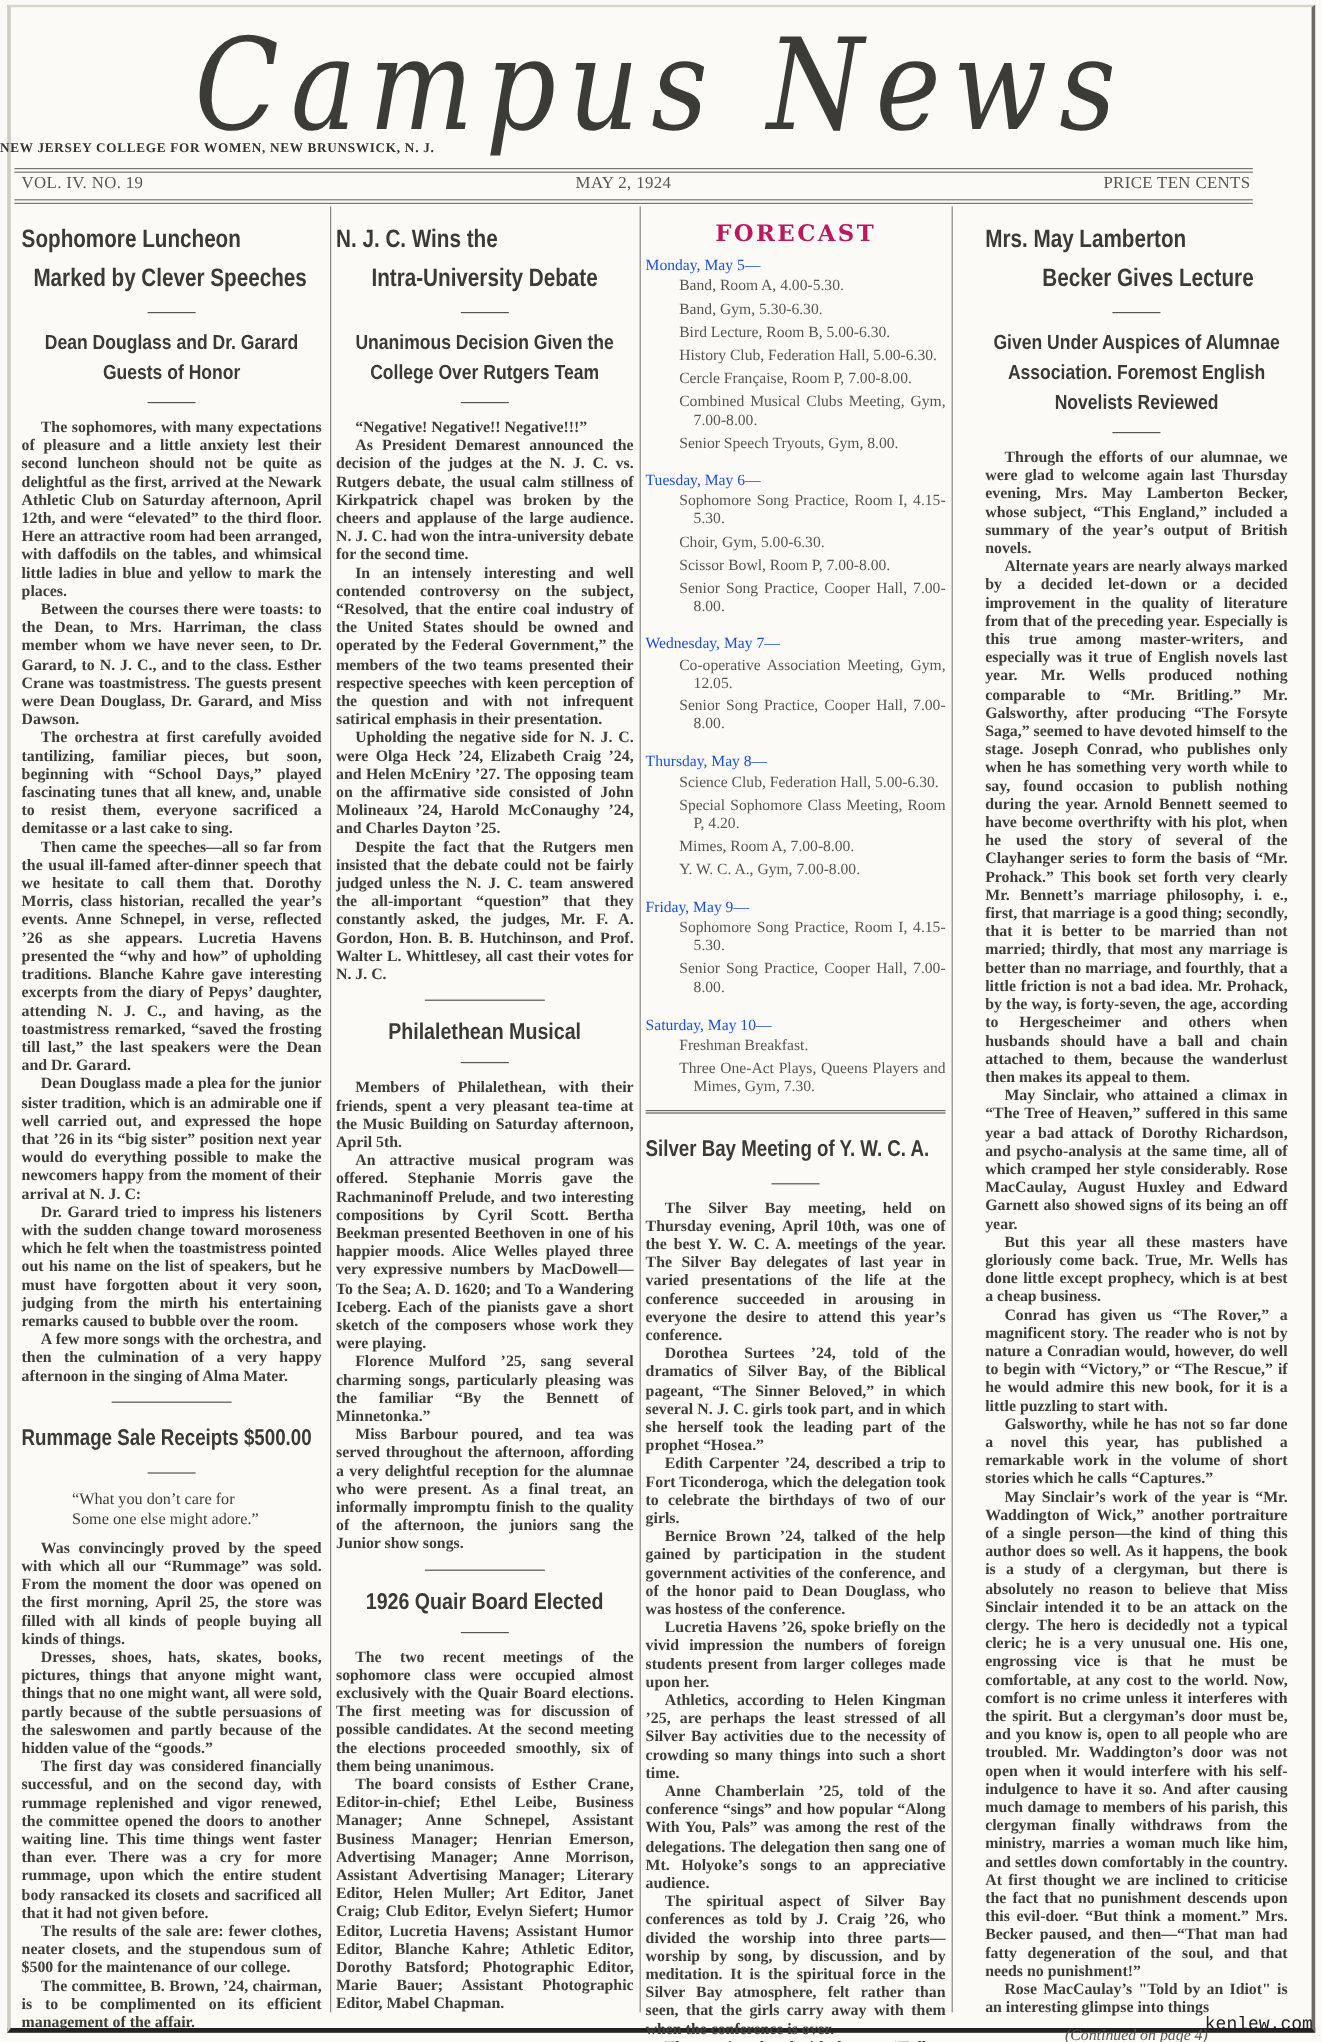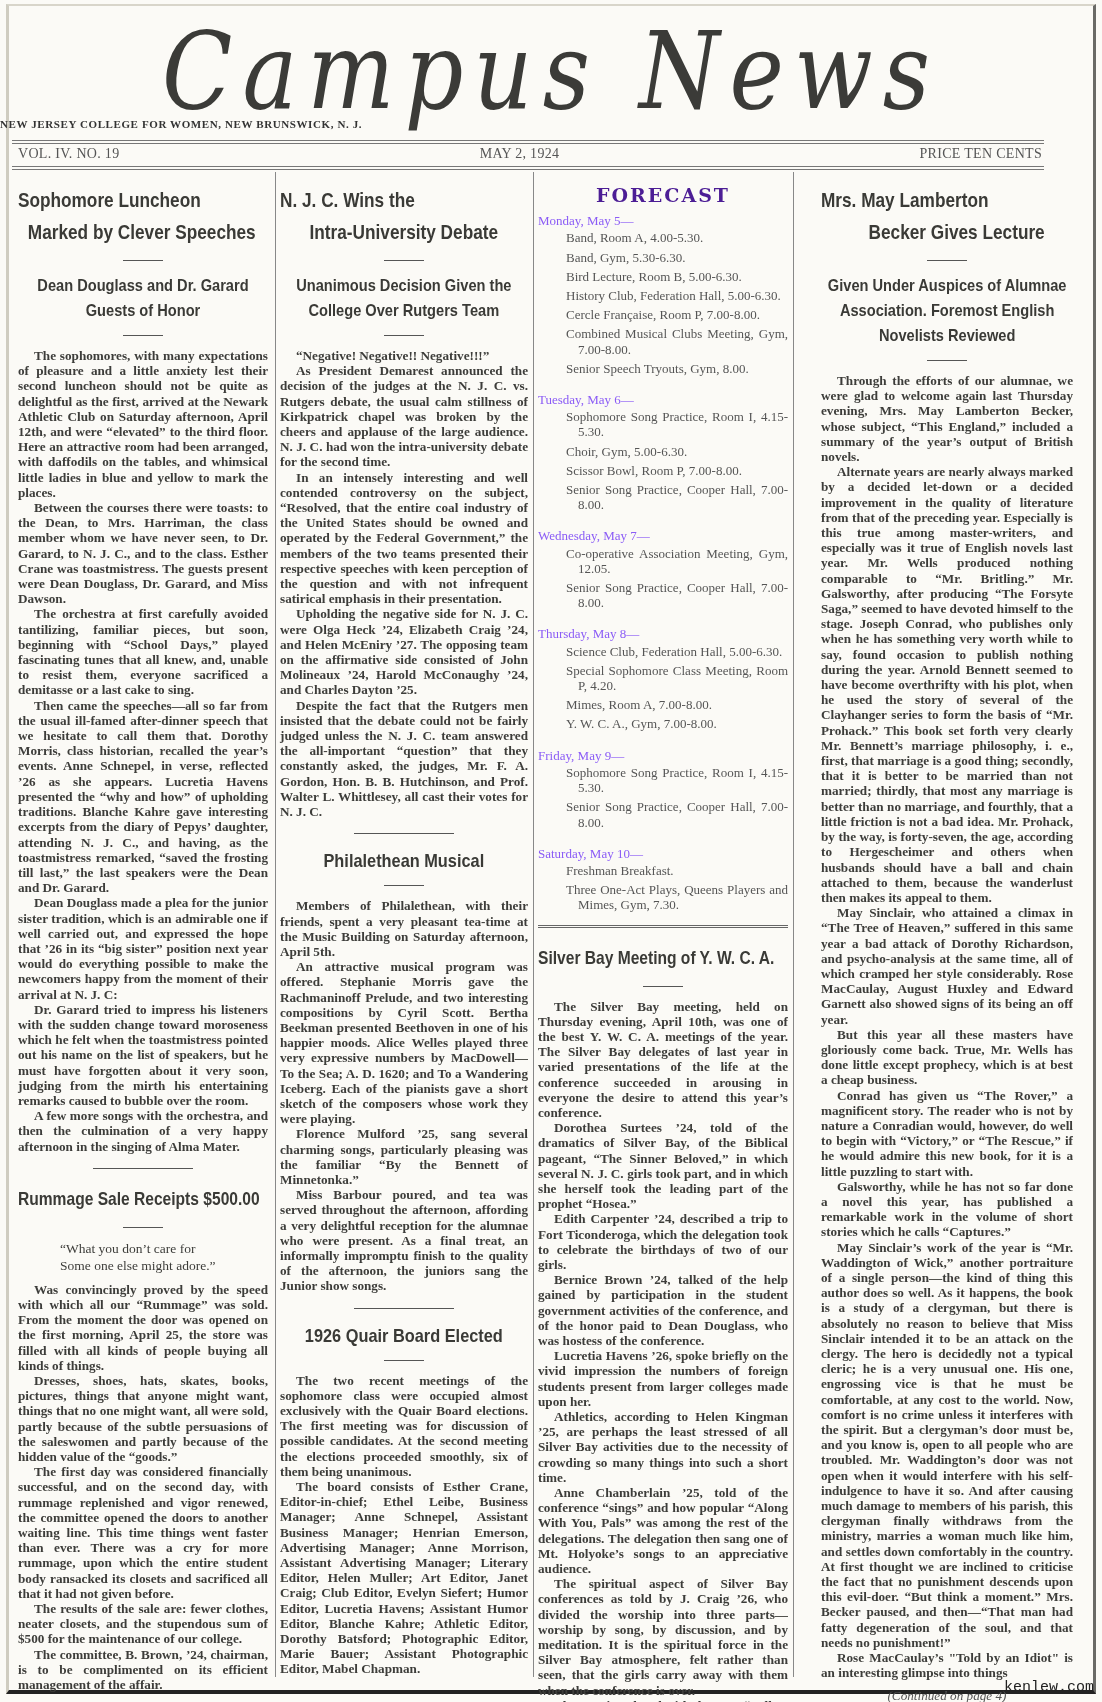--- a/index.html
+++ b/index.html
@@ -49,23 +49,23 @@
   }
   .hl2 {
     font-family: "Liberation Sans", "DejaVu Sans", sans-serif; font-weight: bold;
     font-size: 17px; line-height: 25px; color: #3a3a36; text-align: center;
     transform: scaleX(0.86); transform-origin: center; width: 116%; margin-left: -8%;
   }
   .dash { width: 40px; margin: 12px auto; border-top: 1px solid #555; }
   .longdash { width: 100px; margin: 14px auto; border-top: 1px solid #555; }
   .forecast-title {
     text-align: center; font-family: "DejaVu Serif", serif; font-weight: bold;
-    font-size: 19px; letter-spacing: 2px; color: #4c1d95; margin: 4px 0 10px;
-  }
-  .day { margin: 0 0 2px 0; text-indent: 0; color: #8b5cf6; font-size: 13px; }
+    font-size: 19px; letter-spacing: 2px; color: #be185d; margin: 4px 0 10px;
+  }
+  .day { margin: 0 0 2px 0; text-indent: 0; color: #1d4ed8; font-size: 13px; }
   .ev { margin: 0 0 4px 28px; text-indent: 0; padding-left: 12px; text-indent: -12px; color:#555; font-size: 13px; }
   .daygap { height: 12px; }
   .quote { text-align: left; padding-left: 42px; margin: 6px 0 8px; font-size: 13.5px; line-height: 17px; }
   .continued { text-align: center; font-style: italic; margin-top: 8px; color: #555; }
   .watermark {
     position: absolute; right: 8px; bottom: 6px;
     font-family: Liberation Mono, monospace; font-size: 15px; color: #222;
   }
   .dbl { border-top: 3px double #666; margin: 12px 0 14px; }
 </style>

